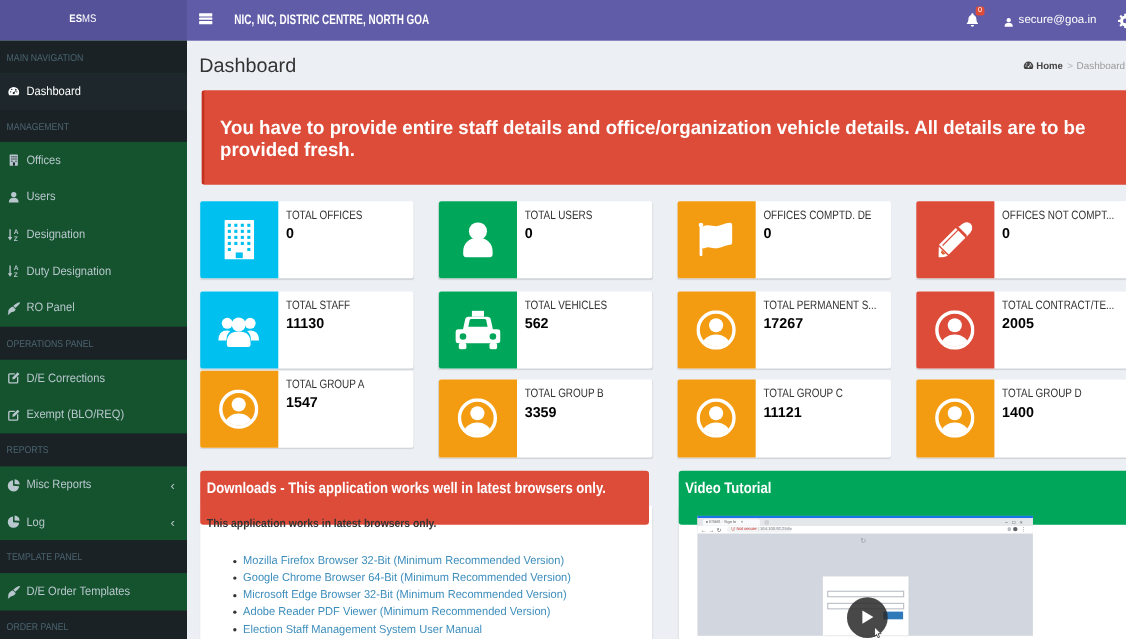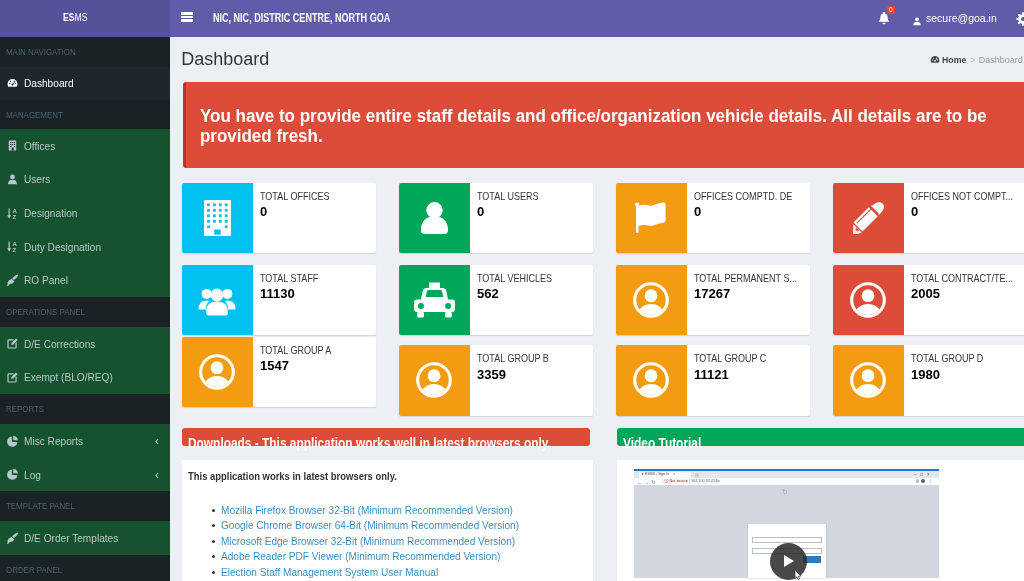--- a/index.html
+++ b/index.html
@@ -32,21 +32,21 @@
 .ibox{position:absolute;width:194px;height:70.5px;background:#fff;border-radius:2px;box-shadow:0 1px 1px rgba(0,0,0,0.12);}
 .iic{position:absolute;left:0;top:0;width:70.7px;height:70.5px;border-radius:2px 0 0 2px;display:flex;align-items:center;justify-content:center;}
 .bg-aqua{background:#00c0ef;}
 .bg-green{background:#00a65a;}
 .bg-yellow{background:#f39c12;}
 .bg-red{background:#dd4b39;}
 .ilbl{position:absolute;left:78px;top:7px;font-size:11px;line-height:13px;color:#333;white-space:nowrap;}
 .ilbl span{display:inline-block;transform:scaleX(0.82);transform-origin:left center;}
 .inum{position:absolute;left:78px;top:21.5px;font-size:13px;line-height:15px;font-weight:bold;color:#000;}
 .pbox{position:absolute;background:#fff;box-shadow:0 1px 1px rgba(0,0,0,0.1);border-radius:0 0 3px 3px;}
-.phead{position:absolute;height:18px;border-radius:3px;color:#fff;font-size:14px;font-weight:bold;padding:7.6px 0 0 6.3px;white-space:nowrap;}
+.phead{position:absolute;height:49px;border-radius:3px;color:#fff;font-size:14px;font-weight:bold;padding:7.6px 0 0 6.3px;white-space:nowrap;}
 .phead span{display:inline-block;transform:scaleX(0.85);transform-origin:left center;}
 #dlbody b{display:block;font-size:10.5px;line-height:13px;color:#333;padding:9.8px 0 0 5.8px;}
 #dlbody b span{display:inline-block;transform:scaleX(0.9);transform-origin:left center;}
 #dlbody ul{position:absolute;left:30.3px;top:42.6px;list-style:none;}
 #dlbody li{font-size:10.5px;line-height:15.45px;color:#3c8dbc;position:relative;padding-left:8.8px;}
 #dlbody li::before{content:"";position:absolute;left:0;top:6.3px;width:3px;height:3px;border-radius:50%;background:#333;}
 #dlbody li span{display:inline-block;transform:scaleX(0.96);transform-origin:left center;}
 </style></head>
 <body>
 <div id="content">
@@ -253,21 +253,21 @@
             <clipPath id="ucc">
               <circle cx="18" cy="18" r="15"></circle>
             </clipPath>
           </defs>
 <circle cx="18" cy="18" r="16.3" fill="none" stroke="#fff" stroke-width="3.1"></circle>
 <circle cx="18" cy="13.7" r="6.4" fill="#fff"></circle>
 <ellipse cx="18" cy="32.5" rx="12.6" ry="10.5" clip-path="url(#ucc)" fill="#fff"></ellipse>
         </svg>
       </div>
 <div class="ilbl"><span>TOTAL GROUP D</span></div>
-      <div class="inum">1980</div>
+      <div class="inum">1400</div>
     </div>
   <div class="pbox" style="left:12px;top:423.6px;width:411.3px;height:125px;"></div>
   <div class="phead bg-red" style="left:12px;top:391.1px;width:407.8px;"><span>Downloads - This application works well in latest browsers only.</span></div>
   <div id="dlbody" style="position:absolute;left:12px;top:423.6px;width:411.3px;height:125px;">
     <b><span>This application works in latest browsers only.</span></b>
     <ul>
       <li><span>Mozilla Firefox Browser 32-Bit (Minimum Recommended Version)</span></li>
       <li><span>Google Chrome Browser 64-Bit (Minimum Recommended Version)</span></li>
       <li><span>Microsoft Edge Browser 32-Bit (Minimum Recommended Version)</span></li>
       <li><span>Adobe Reader PDF Viewer (Minimum Recommended Version)</span></li>

